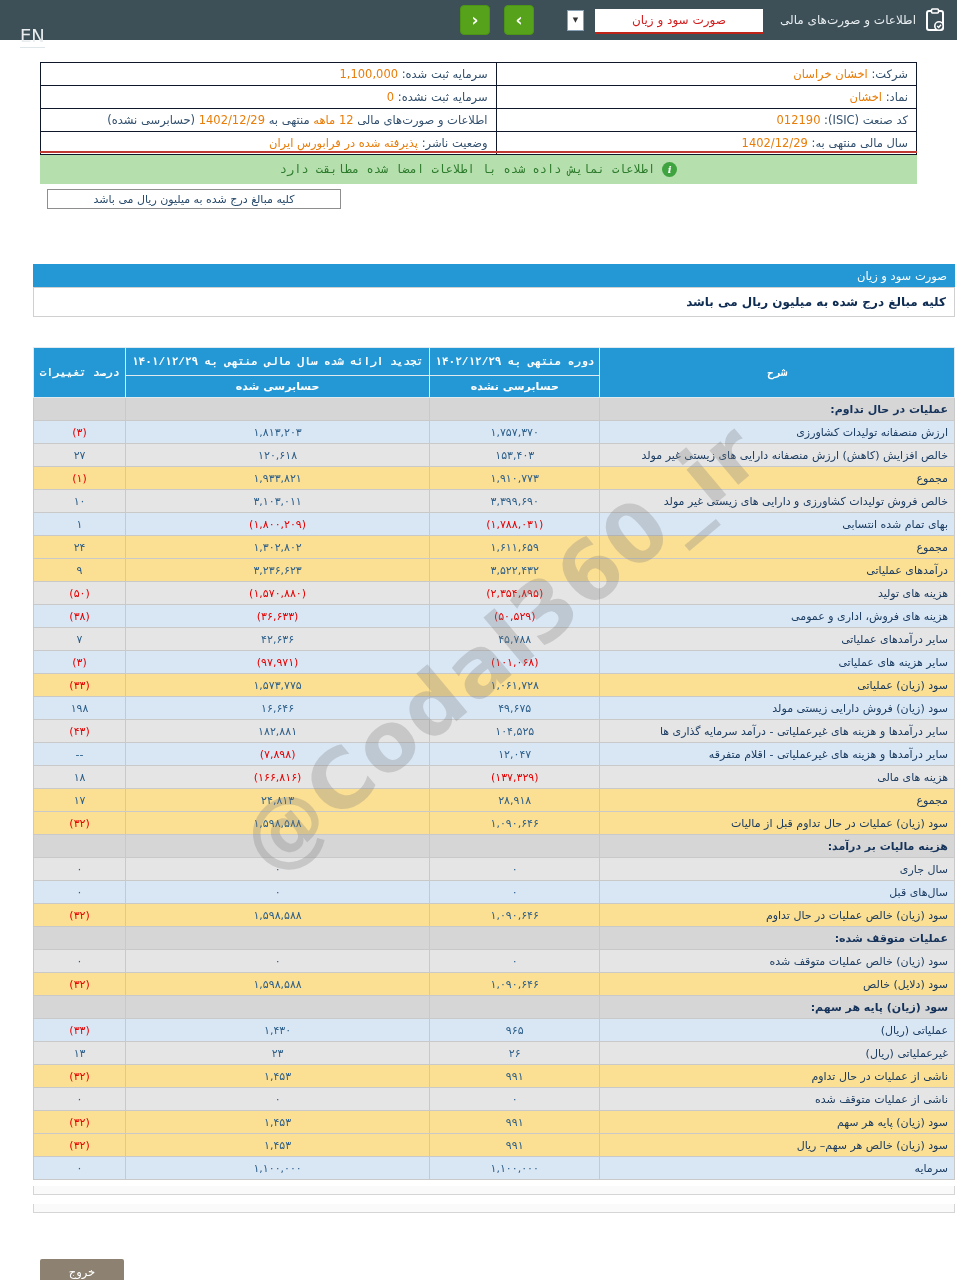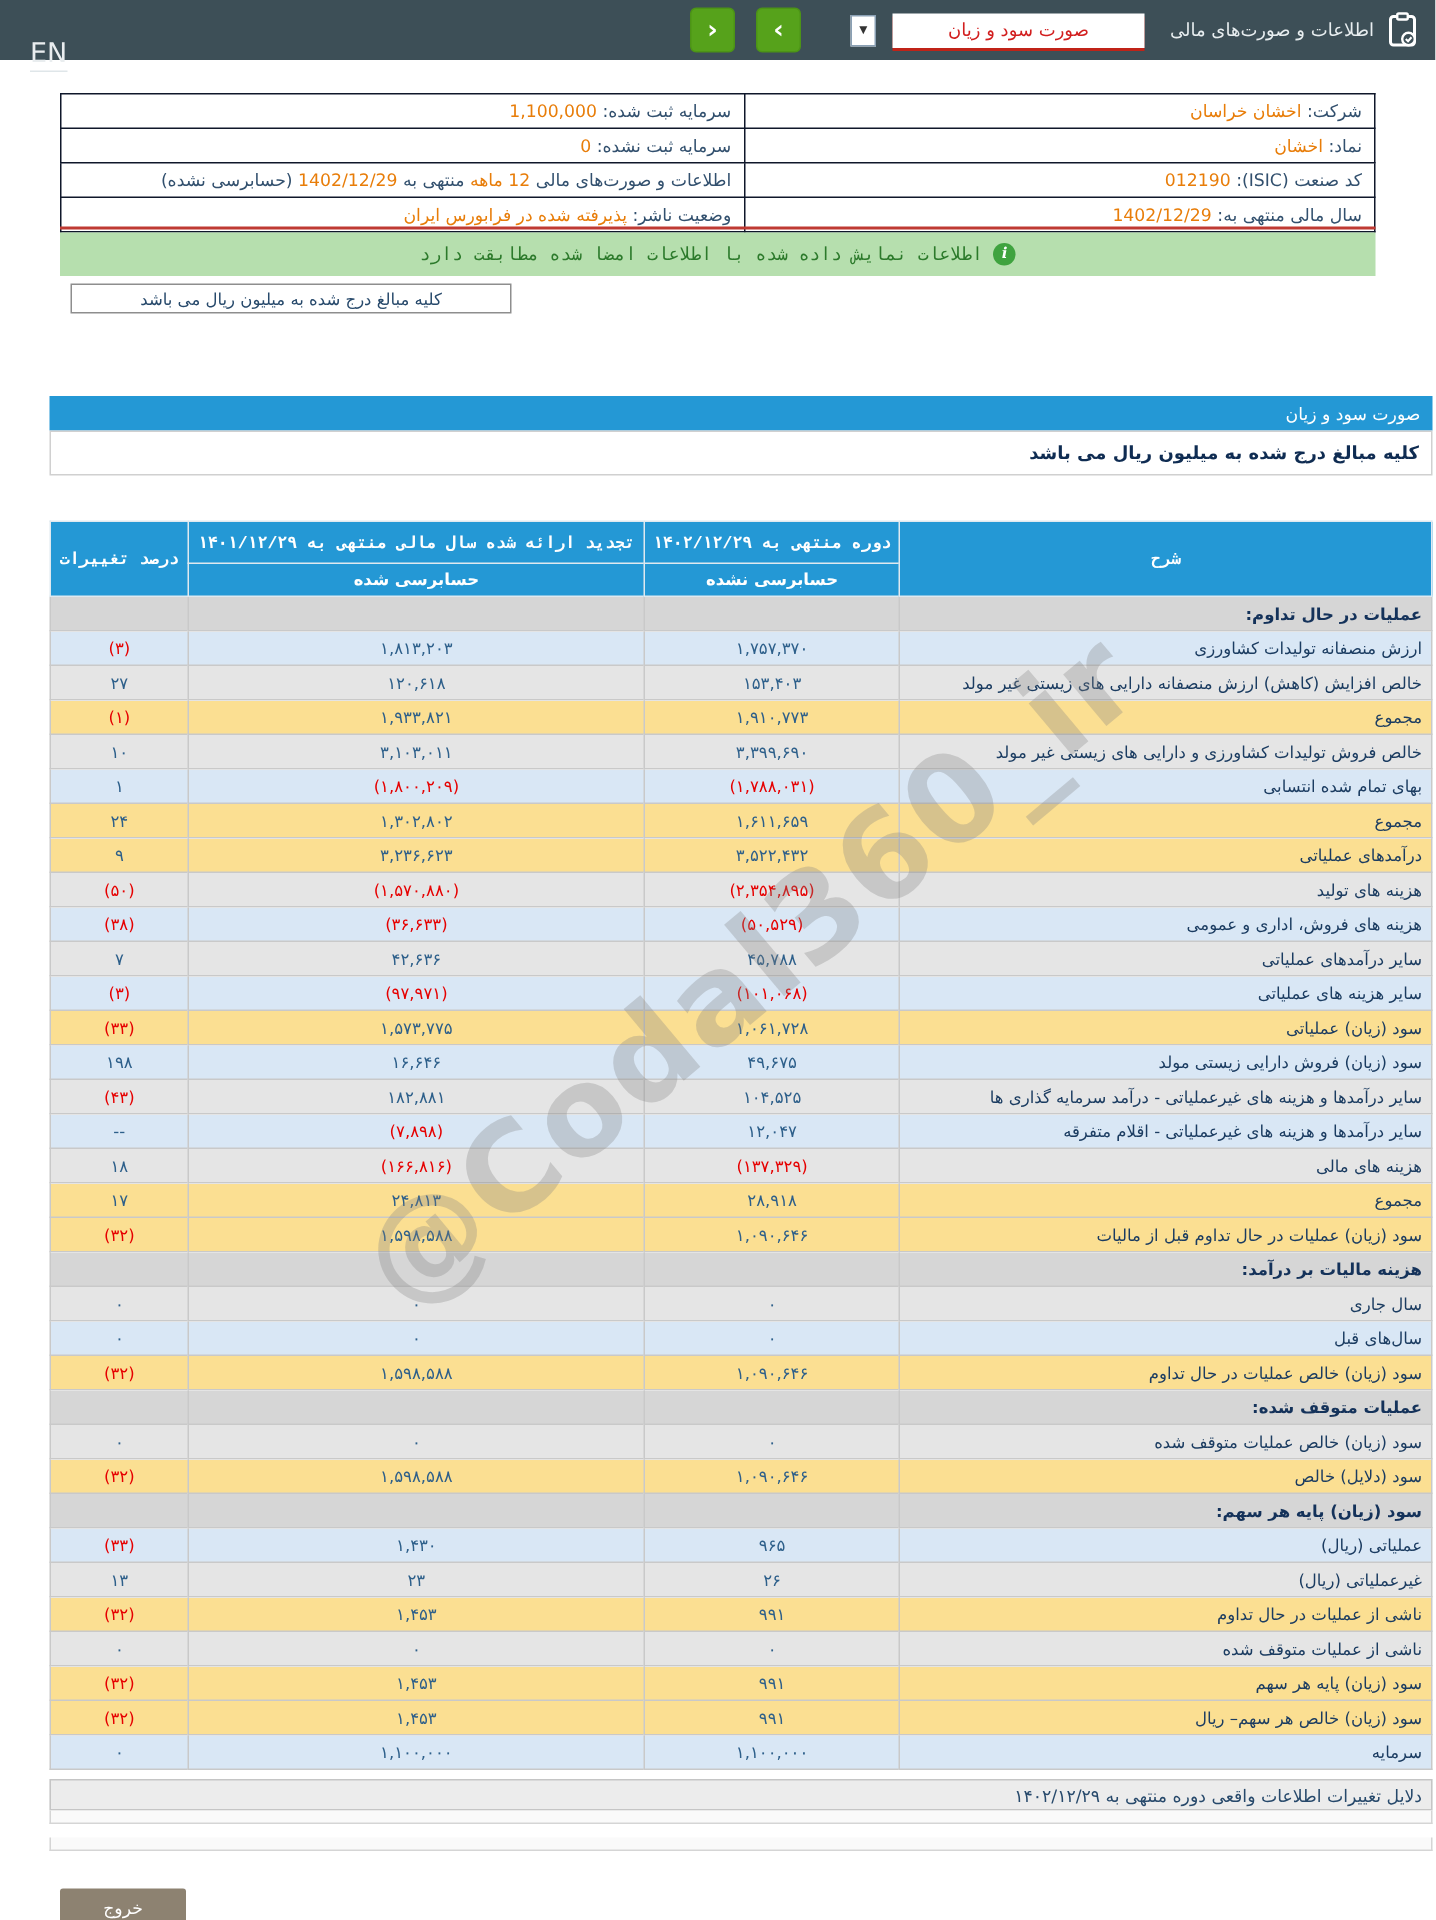--- a/index.html
+++ b/index.html
@@ -380,18 +380,17 @@
         <td class="num">۱,۱۰۰,۰۰۰</td>
         <td class="num">۱,۱۰۰,۰۰۰</td>
         <td class="chg">۰</td>
       </tr>
     </tbody>
 </table>
 
 <div class="watermark">@Codal360_ir</div>
 
 <div class="footer">
-  <div class="exp-bar">دلایل تغییرات اطلاعات واقعی دوره منتهی به ۱۴۰۲/۱۲/۲۹</div>
   <div class="exp-body"></div>
   <div class="exp-body"></div>
 </div>
 
 <div class="logout-btn">خروج</div>
 
 </body></html>

